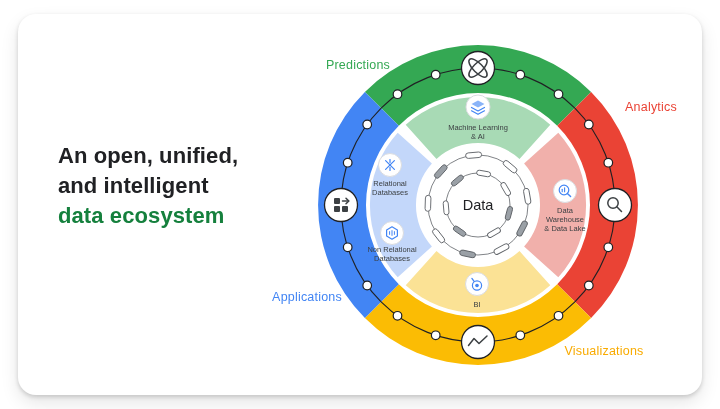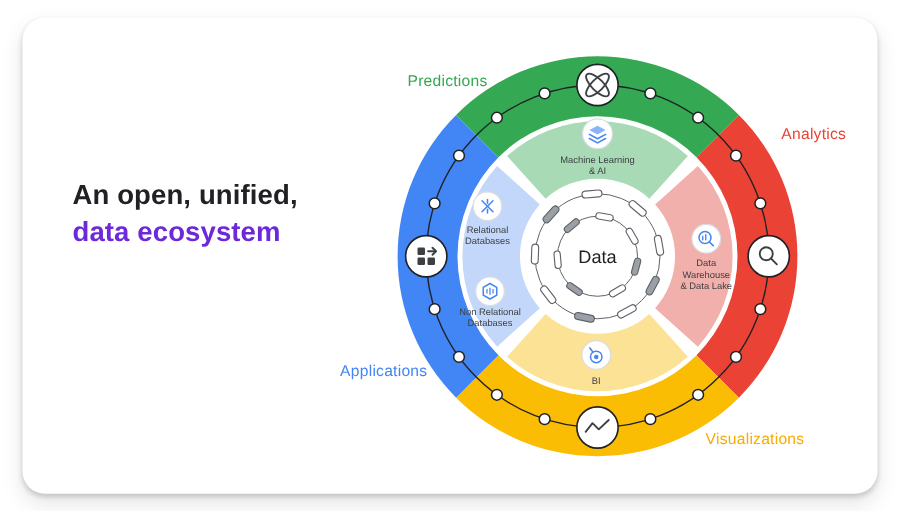--- a/index.html
+++ b/index.html
@@ -9,37 +9,38 @@
   .card {
     position:absolute; left:18px; top:14px; width:684px; height:381px;
     background:#ffffff; border-radius:18px;
     box-shadow:0 2px 4px rgba(0,0,0,0.16), 0 8px 18px rgba(0,0,0,0.10);
   }
   .headline {
     position:absolute; left:58px; top:141px;
     font-size:22px; line-height:30px; font-weight:700;
     color:#202124; letter-spacing:0.1px;
   }
-  .headline .accent { color:#6d28d9; }
+  .headline .accent { color:#15803d; }
   .diagram-svg { position:absolute; left:0; top:0; }
   text { font-family:"Liberation Sans", sans-serif; }
   .orbit-label { font-size:12.5px; font-weight:500; letter-spacing:0.2px; }
   .seg-label { font-size:7.5px; fill:#3C4043; }
   .center-label { font-size:14.5px; font-weight:500; fill:#202124; }
   .dark-icon { stroke:#3C4043; fill:none; stroke-width:1.5; stroke-linecap:round; stroke-linejoin:round; }
   .blue-icon { stroke:#4285F4; fill:none; stroke-width:1.2; stroke-linecap:round; stroke-linejoin:round; }
 </style>
 </head>
 <body>
 
 <div class="stage">
   <div class="card"></div>
 
   <div class="headline">
     <div>An open, unified,</div>
+    <div>and intelligent</div>
     <div class="accent">data ecosystem</div>
   </div>
 
   <svg class="diagram-svg" width="720" height="409" viewBox="0 0 720 409">
 
     <g>
       <path d="M 364.9 91.9 A 160 160 0 0 1 591.1 91.9 L 557.2 125.8 A 112 112 0 0 0 398.8 125.8 Z" fill="#34A853"></path>
       <path d="M 591.1 91.9 A 160 160 0 0 1 591.1 318.1 L 557.2 284.2 A 112 112 0 0 0 557.2 125.8 Z" fill="#EA4335"></path>
       <path d="M 591.1 318.1 A 160 160 0 0 1 364.9 318.1 L 398.8 284.2 A 112 112 0 0 0 557.2 284.2 Z" fill="#FBBC04"></path>
       <path d="M 364.9 318.1 A 160 160 0 0 1 364.9 91.9 L 398.8 125.8 A 112 112 0 0 0 398.8 284.2 Z" fill="#4285F4"></path>

